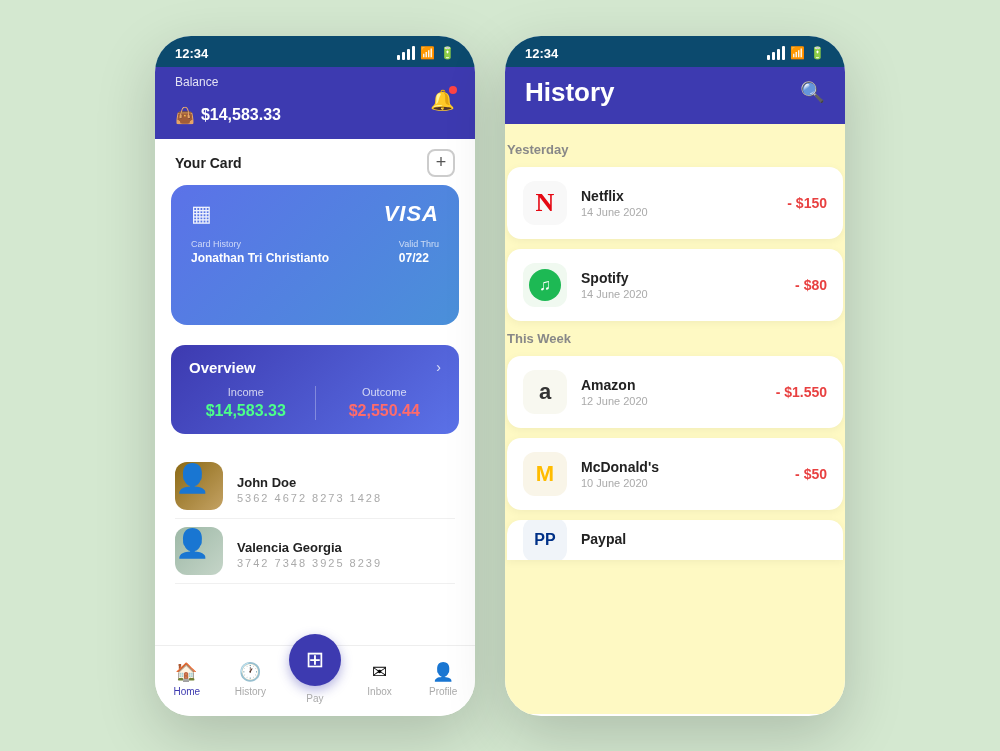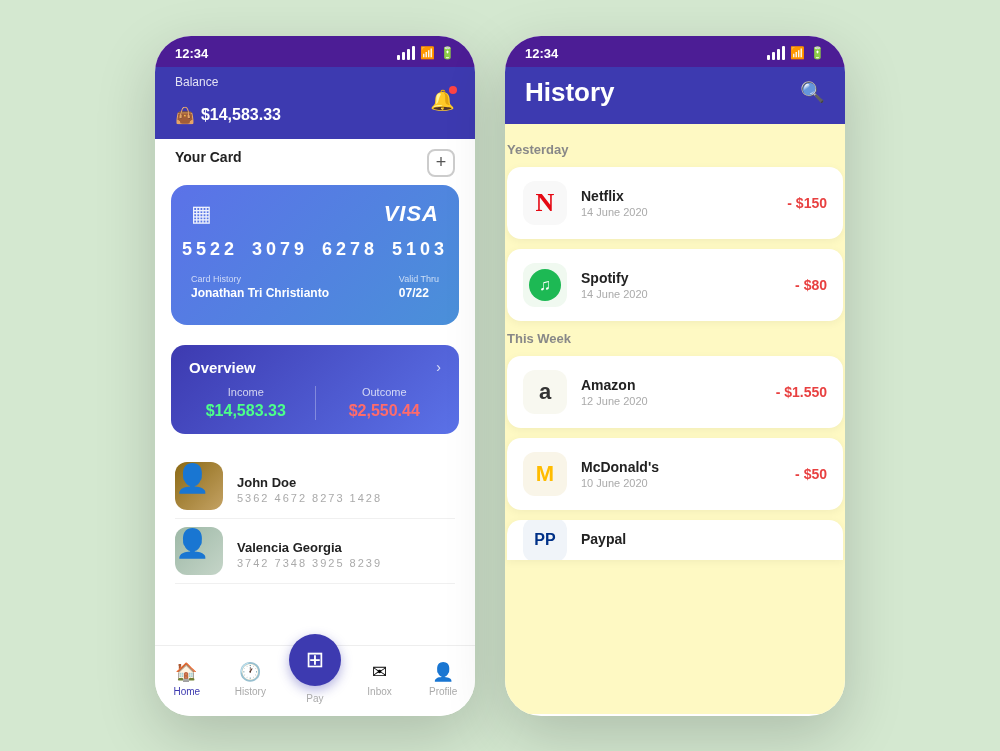--- a/index.html
+++ b/index.html
@@ -34,21 +34,21 @@
 
     
     .status-bar {
       display: flex;
       align-items: center;
       justify-content: space-between;
       padding: 10px 20px 6px;
       font-size: 12px;
       font-weight: 600;
     }
-    .status-bar.dark { background: #4c1d95; color: #fff; }
+    .status-bar.dark { background: #0c4a6e; color: #fff; }
     .status-time { font-size: 13px; font-weight: 700; }
     .status-icons { display: flex; gap: 5px; align-items: center; }
     .signal-bars { display: flex; gap: 2px; align-items: flex-end; }
     .signal-bars span {
       background: currentColor;
       width: 3px;
       border-radius: 1px;
       display: inline-block;
     }
     .wifi-icon, .battery-icon { font-size: 12px; }
@@ -75,21 +75,21 @@
       top: -2px;
       right: -2px;
       width: 8px;
       height: 8px;
       background: #ff4444;
       border-radius: 50%;
     }
 
     .your-card-row {
       display: flex;
-      align-items: flex-start;
+      align-items: center;
       justify-content: space-between;
       padding: 10px 20px 8px;
       background: #fff;
     }
     .your-card-label { font-size: 14px; font-weight: 700; color: #222; }
     .add-btn {
       width: 28px; height: 28px;
       border: 2px solid #ccc;
       border-radius: 8px;
       display: flex; align-items: center; justify-content: center;
@@ -356,26 +356,20 @@
     <span class="your-card-label">Your Card</span>
     <div class="add-btn">+</div>
   </div>
 
   <div class="card-wrap">
     <div class="credit-card">
       <div class="card-top">
         <span class="chip-icon">▦</span>
         <span class="visa-text">VISA</span>
       </div>
-      <div class="card-number">
-        <span>5522</span>
-        <span>3079</span>
-        <span>6278</span>
-        <span>5103</span>
-      </div>
       <div class="card-bottom">
         <div>
           <div class="card-holder-label">Card History</div>
           <div class="card-holder-name">Jonathan Tri Christianto</div>
         </div>
         <div>
           <div class="valid-label">Valid Thru</div>
           <div class="valid-date">07/22</div>
         </div>
       </div>

